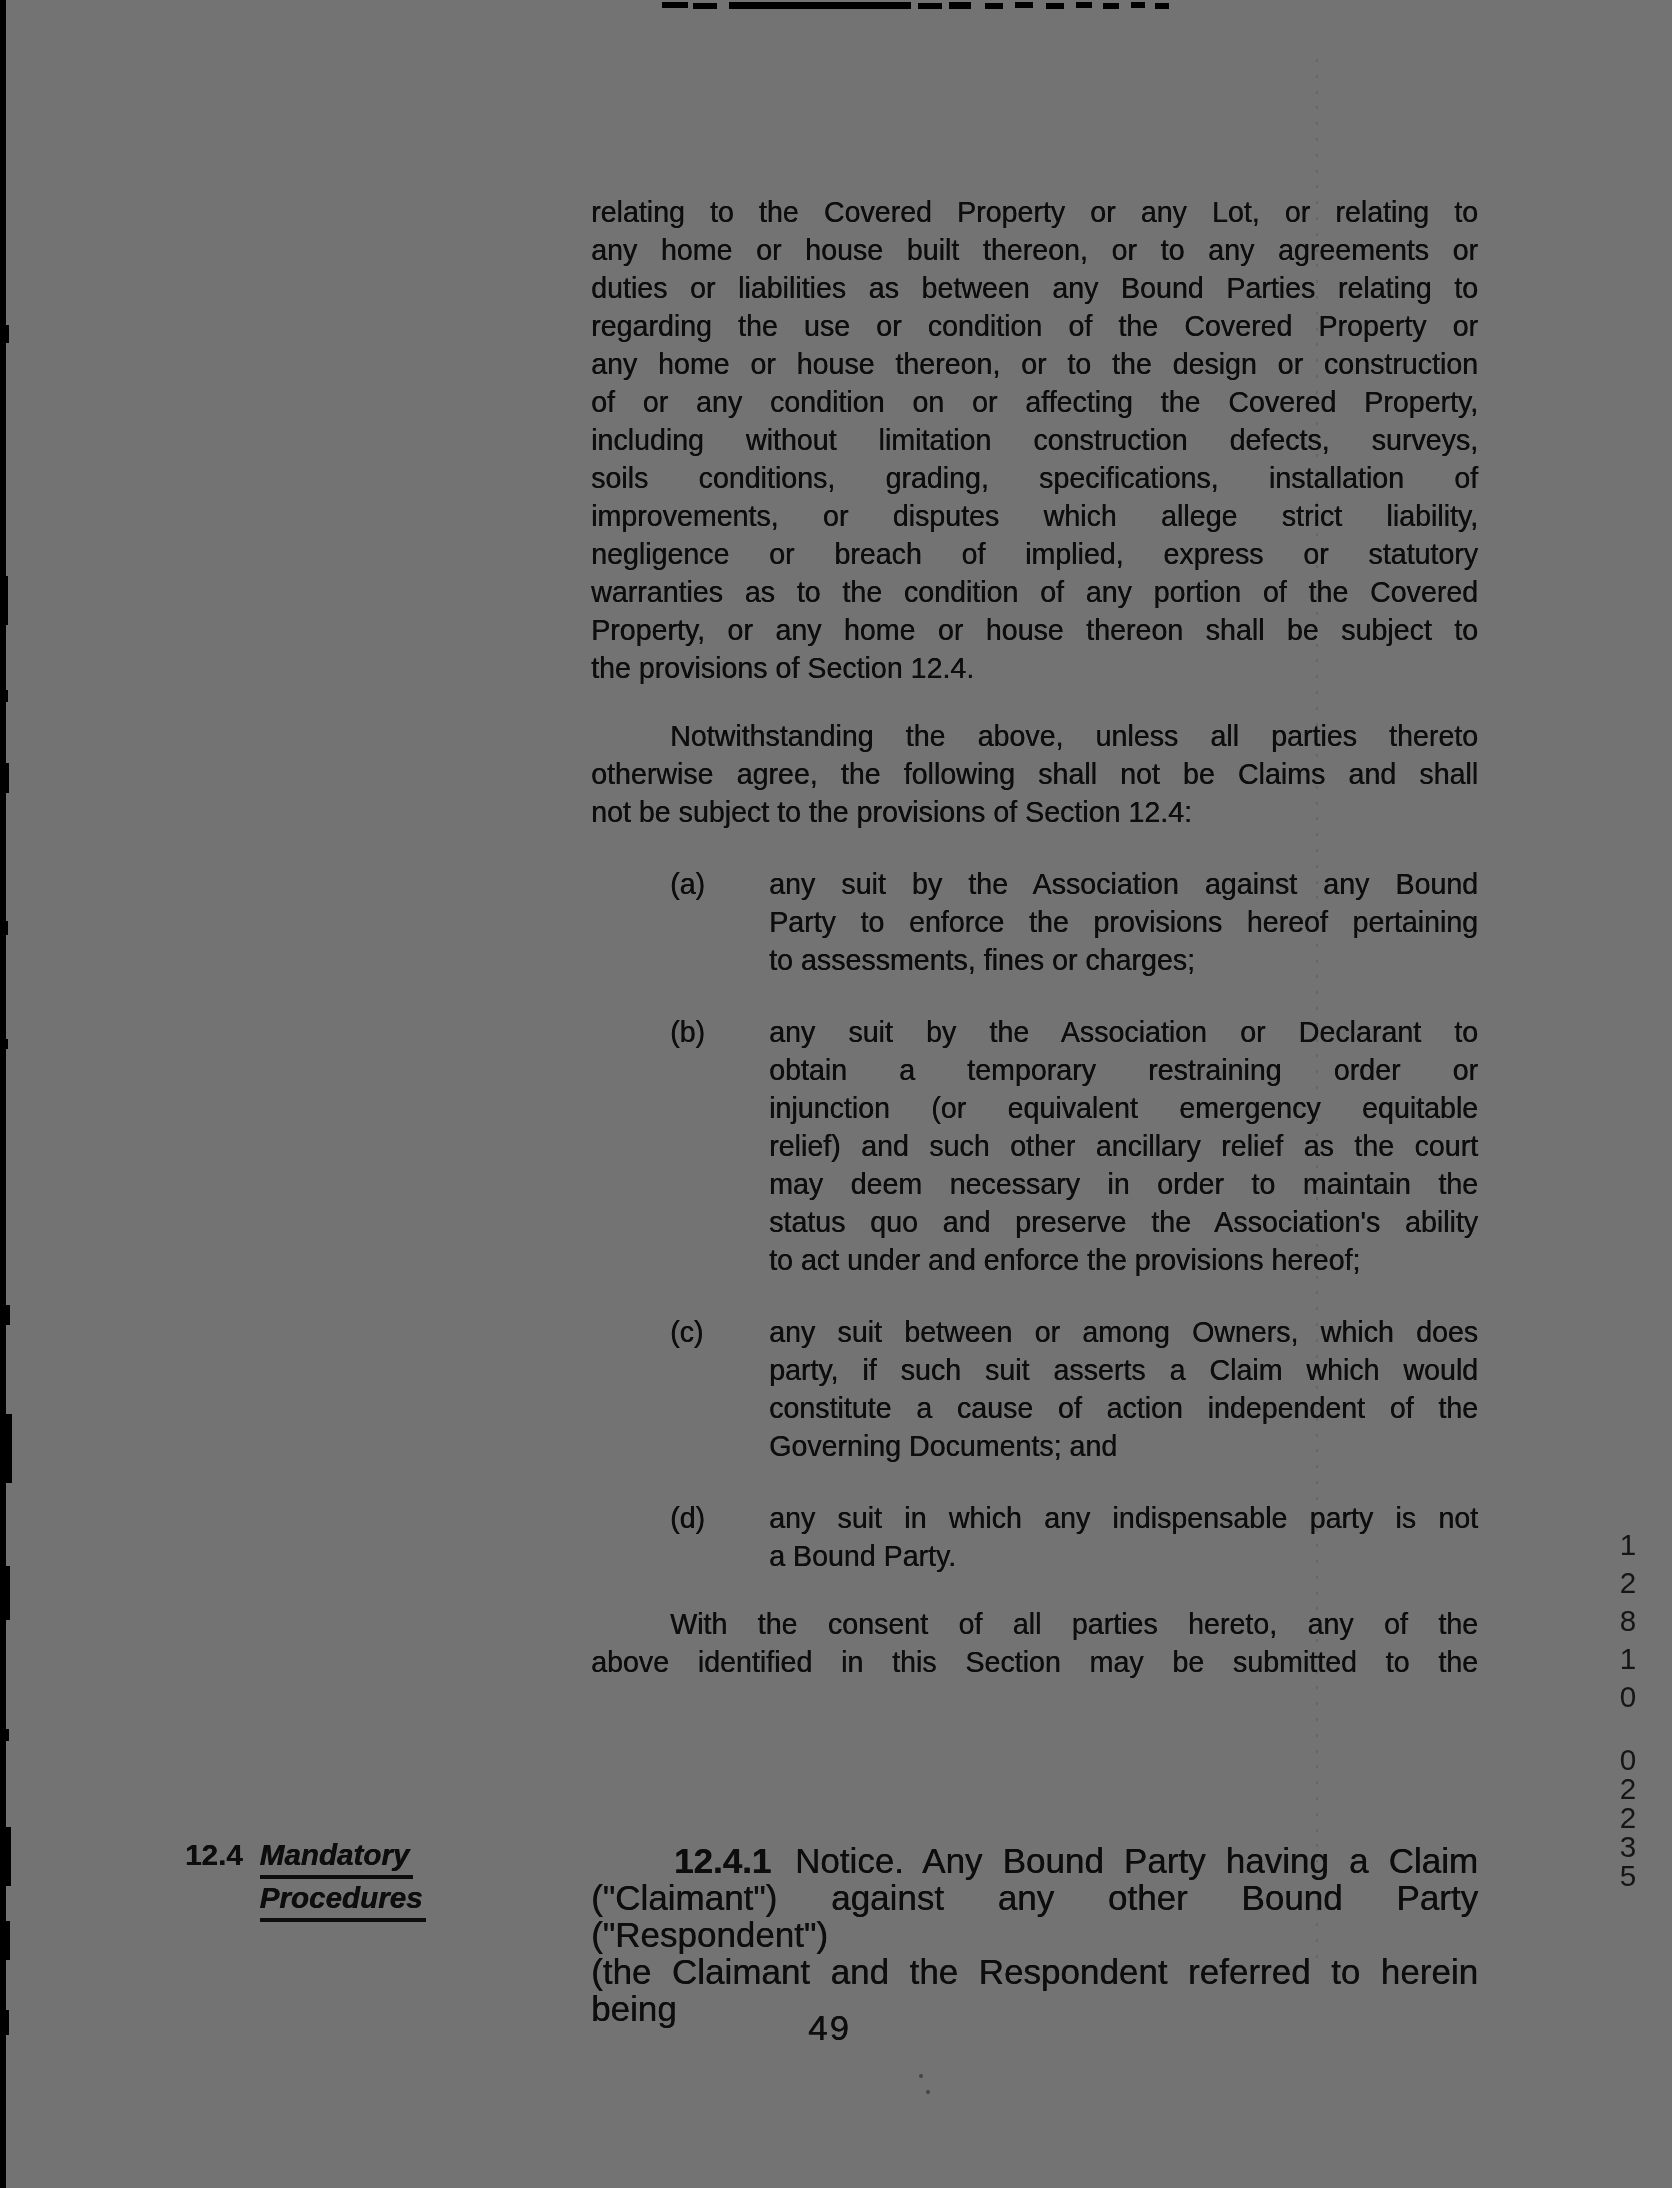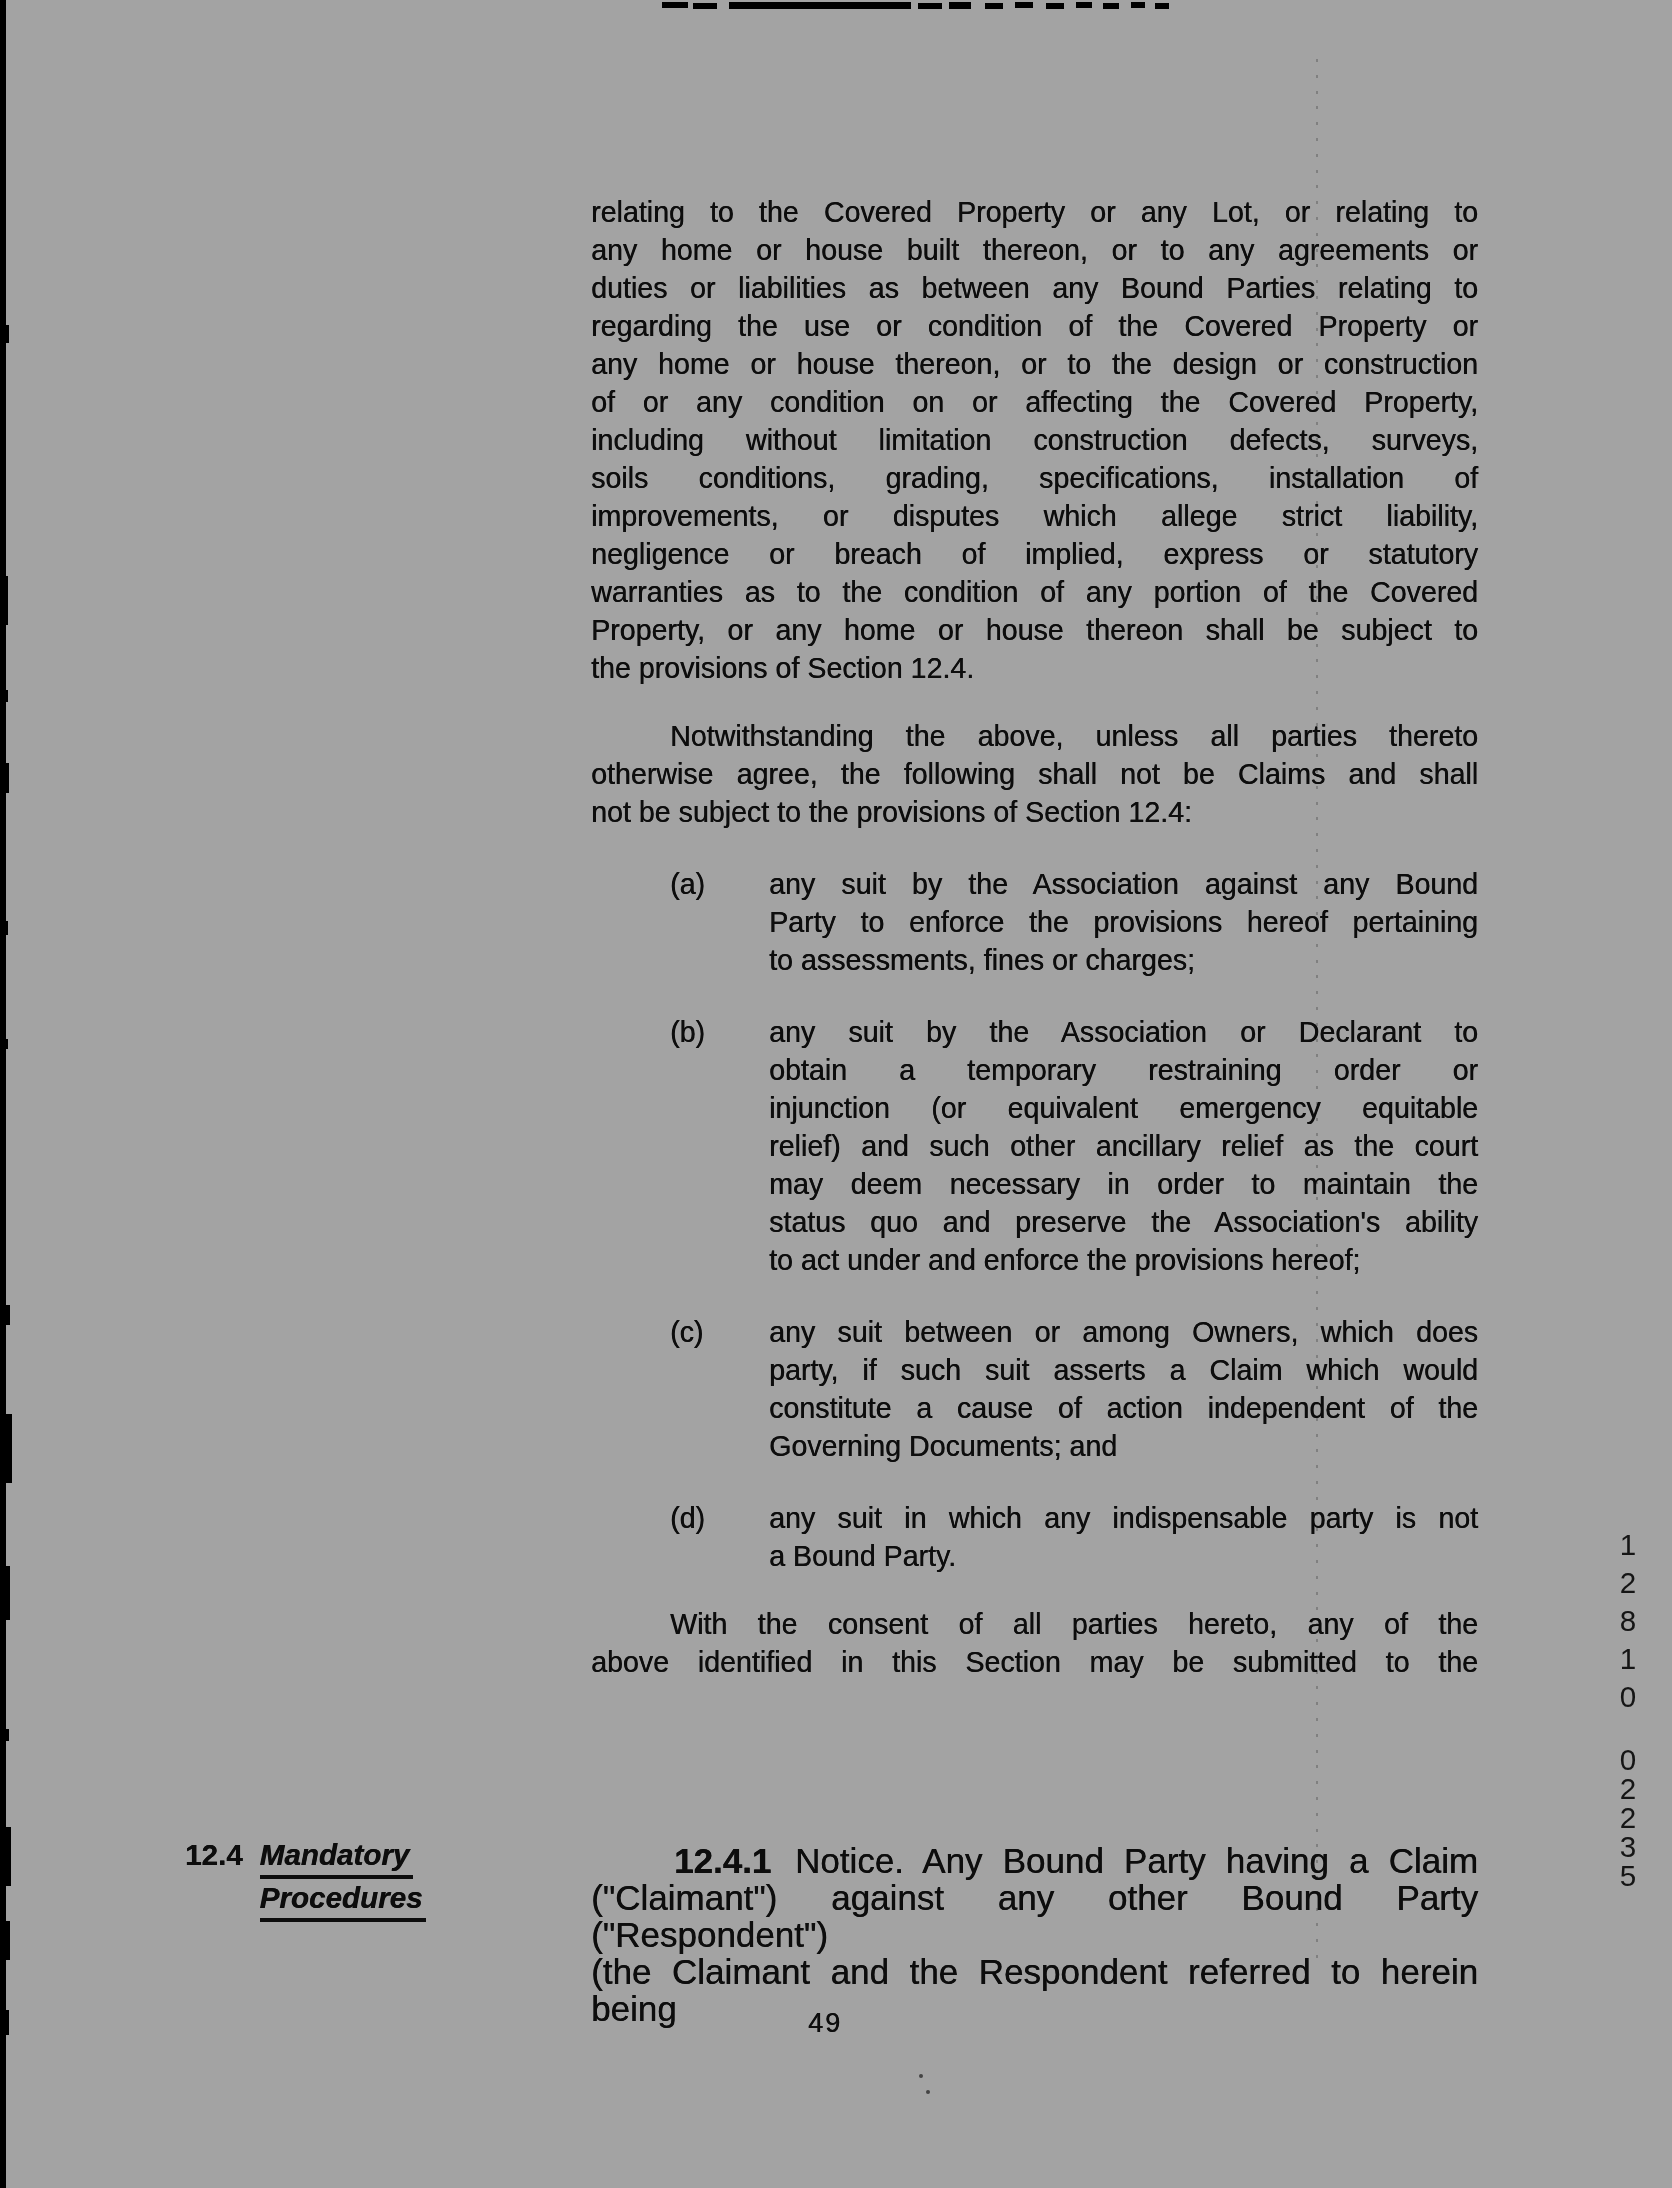--- a/index.html
+++ b/index.html
@@ -1,17 +1,17 @@
 <!DOCTYPE html>
 <html><head>
 <meta charset="utf-8">
 <style>
   html,body{margin:0;padding:0;background:#e8e8e8;}
   .page{
-    position:relative;width:1673px;height:2189px;background:#a3a3a3;overflow:hidden;
+    position:relative;width:1673px;height:2189px;background:#737373;overflow:hidden;
     font-family:"Liberation Sans","DejaVu Sans",sans-serif;color:#0d0d0d;
   }
   .thick{text-shadow:0.4px 0 0 currentColor;}
   
   .col{position:absolute;left:591px;top:193px;width:887px;font-size:28.6px;line-height:38px;}
   .block{margin:0;}
   .mt{margin-top:30px;}
   .tl{text-align:justify;text-align-last:justify;}
   .tl.last{text-align-last:left;}
   .tl.ind{text-indent:79px;}
@@ -22,21 +22,21 @@
   .heading{position:absolute;left:185px;top:1836px;display:flex;font-size:29.6px;line-height:38px;font-weight:bold;}
   .heading-number{flex:none;}
   .heading-title{margin-left:17px;font-style:italic;}
   .heading-title .hl{width:fit-content;border-bottom:4.9px solid #0d0d0d;padding:0 3.9px 1px 0;}
   
   .p1241{position:absolute;left:591px;top:1842px;width:887px;font-size:35px;line-height:37px;}
   .p1241 .first{text-indent:83px;}
   .b{font-weight:bold;}
   .spacer{display:inline-block;width:23.6px;}
   
-  .page-number{position:absolute;left:808px;top:2008px;font-size:27px;letter-spacing:2px;}
+  .page-number{position:absolute;left:808px;top:2008px;font-size:35px;letter-spacing:2px;}
   
   .stamp{position:absolute;left:1616px;top:1528px;width:23.6px;display:flex;flex-direction:column;gap:25.6px;align-items:center;font-size:29.6px;color:#151515;}
   .stamp-group{writing-mode:vertical-lr;text-orientation:upright;line-height:23.6px;}
   .stamp-group.g1{letter-spacing:4.9px;}
   .stamp-group.g2{letter-spacing:-3.9px;}
   
   .edge{position:absolute;left:0;top:0;width:5.9px;height:2189px;background:#000;}
   .lump{position:absolute;left:0;background:#000;}
   .topmark{position:absolute;background:#000;}
   .dotline{position:absolute;left:1316px;top:59px;width:2px;height:1906px;opacity:.45;

